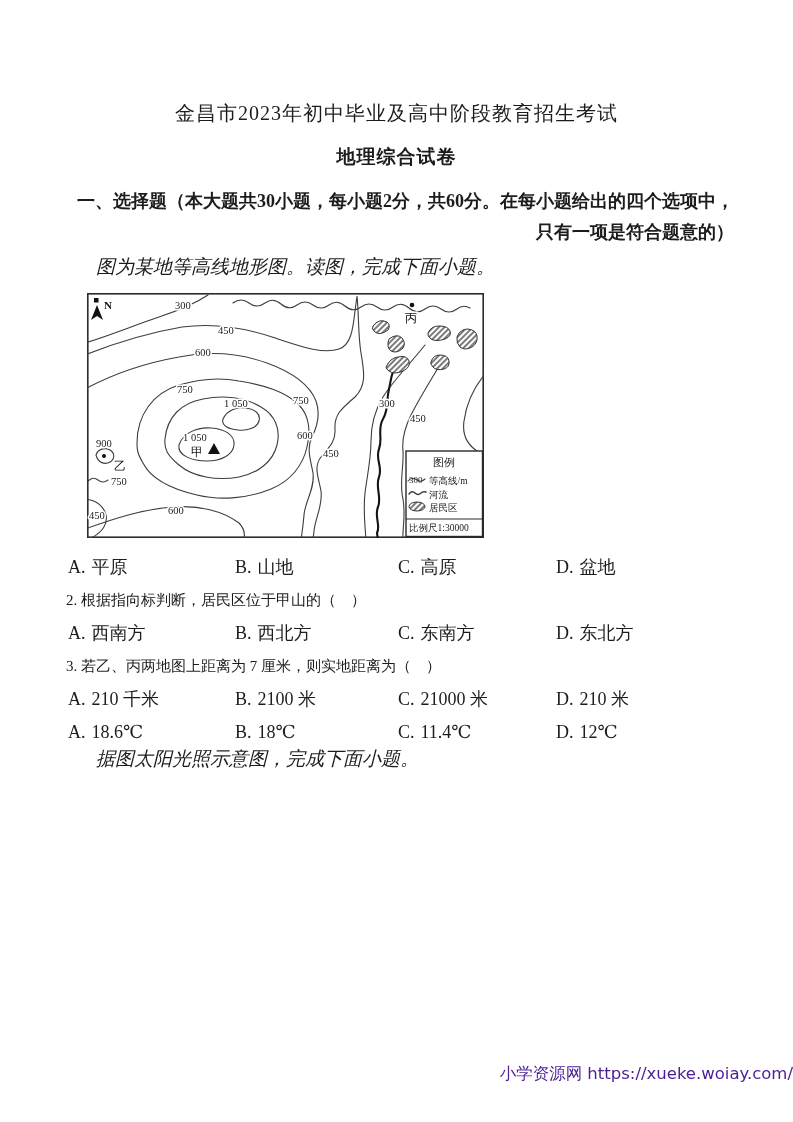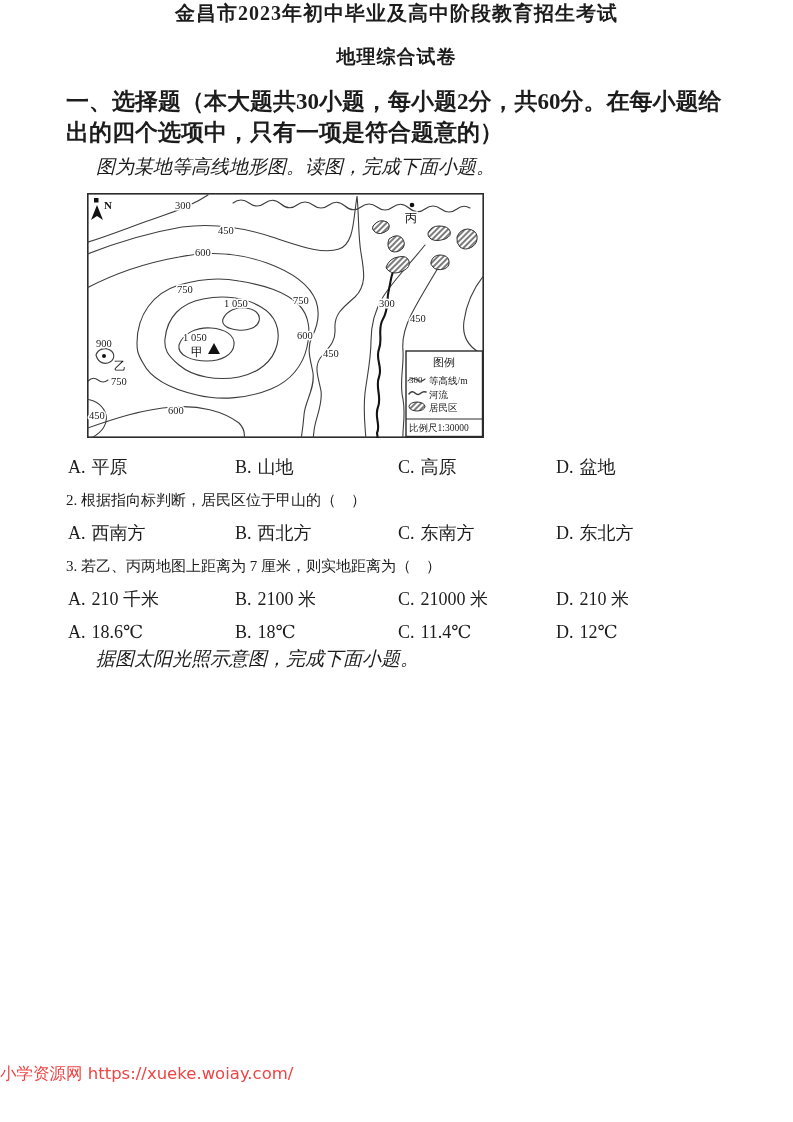--- a/index.html
+++ b/index.html
@@ -6,38 +6,40 @@
   .page{
     position:relative;
     width:793px;height:1122px;
     margin:0 auto;
     background:#ffffff;
     font-family:"Liberation Serif","DejaVu Serif",serif;
     color:#1c1c1c;
     overflow:hidden;
   }
   .title{
+    padding-top:100px;
     text-align:center;
     font-size:20px;
-    font-weight:bold;
+    font-weight:normal;
     letter-spacing:1px;
   }
   .subtitle{
     margin-top:17px;
     text-align:center;
     font-size:19px;
     font-weight:bold;
     letter-spacing:1px;
   }
   .section-heading{
     margin:16px 66px 0 66px;
     width:668px;
-    font-size:23px;
+    font-size:18px;
     font-weight:bold;
     line-height:31px;
+    text-align:right;
   }
   .intro{
     margin:9px 66px 0 66px;
     text-indent:30px;
     font-size:19px;
     font-style:italic;
     line-height:20px;
   }
   .map-wrap{
     margin:16px 0 0 87px;
@@ -64,24 +66,24 @@
   .opt-b{left:167px;}
   .opt-c{left:330px;}
   .opt-d{left:488px;}
   .intro2{
     margin-top:0px;
   }
   .footer{
     position:absolute;
     left:0;top:1063px;
     width:100%;
-    text-align:left;
+    text-align:right;
     font-family:"DejaVu Sans","Liberation Sans",sans-serif;
     font-size:16.5px;
-    color:#ef4444;
+    color:#4c1d95;
   }
   
   .mlabel{
     font-family:"Liberation Serif","DejaVu Serif",serif;
     font-size:10.5px;
     fill:#222;
     paint-order:stroke;
     stroke:#ffffff;
     stroke-width:3.2px;
     stroke-linejoin:round;

